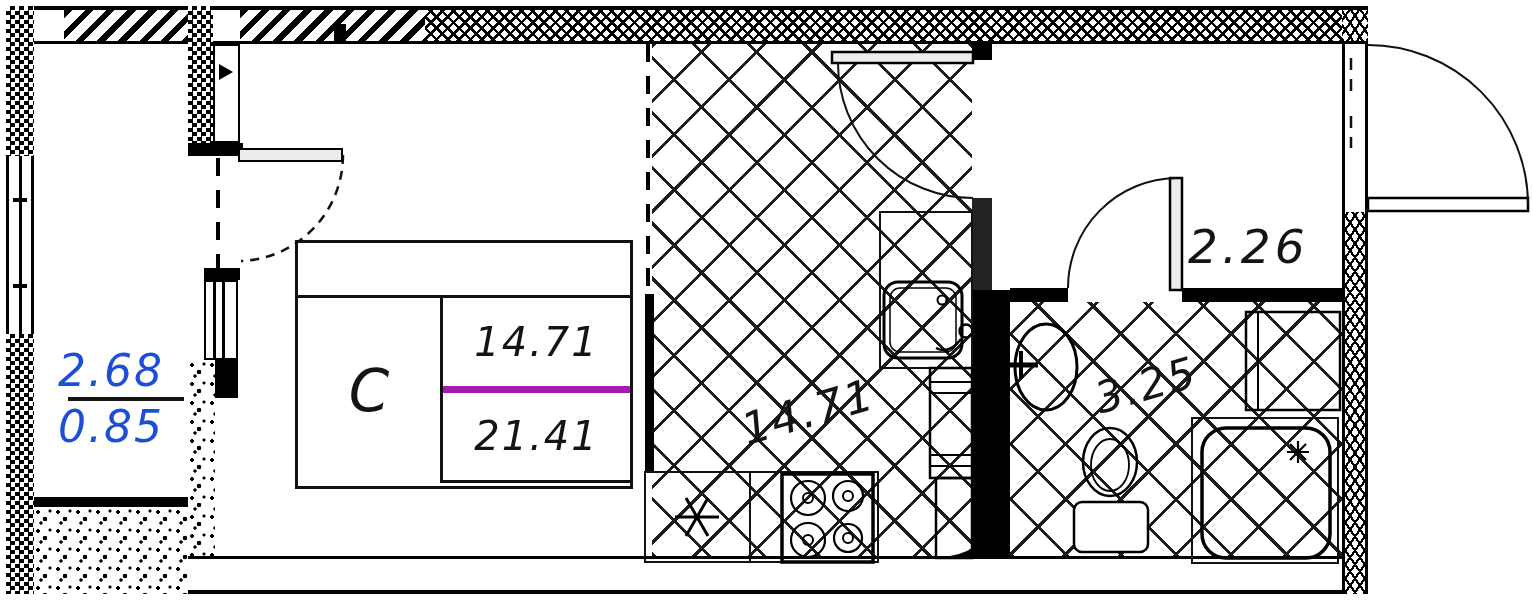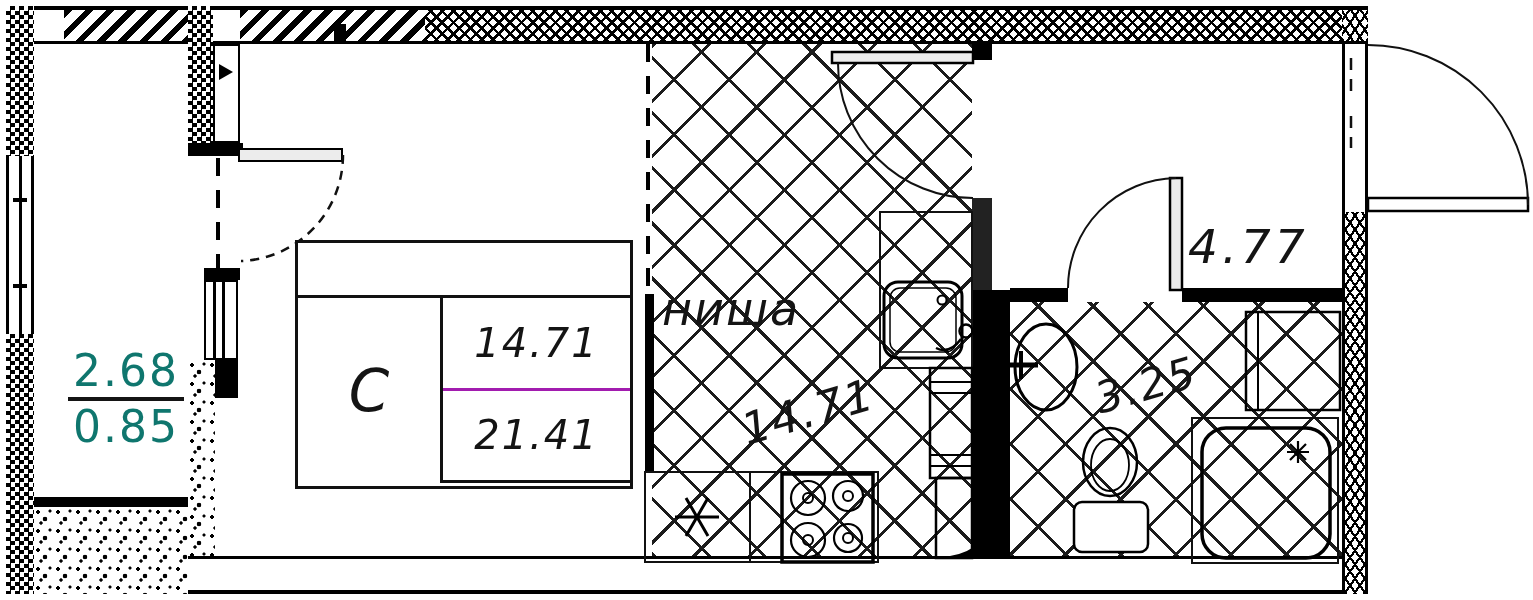--- a/index.html
+++ b/index.html
@@ -41,22 +41,22 @@
   .leaf{background:#ececec;border:2.5px solid #000}
   
   .stamp{position:absolute;left:295px;top:240px;width:338px;height:249px;border:3px solid #111;background:#fff}
   .stamp-header{height:55px;border-bottom:3px solid #111}
   .stamp-body{display:flex;height:185px}
   .stamp-type{width:145px;border-right:3px solid #111;display:flex;align-items:center;justify-content:center;
     font-size:58px;font-style:italic;color:#141414}
   .stamp-col{flex:1;display:flex;flex-direction:column}
   .stamp-cell{flex:1;display:flex;align-items:center;justify-content:center;
     font-size:40px;font-style:italic;color:#141414;letter-spacing:2px}
-  .stamp-cell.mid{border-top:3px solid #a21caf;border-bottom:3px solid #111}
-  .frac{position:absolute;left:58px;top:348px;width:136px;text-align:center;color:#0f766e;}
+  .stamp-cell.mid{border-top:7px solid #a21caf;border-bottom:3px solid #111}
+  .frac{position:absolute;left:58px;top:348px;width:136px;color:#1d4ed8;font-style:italic}
   .frac .num,.frac .den{font-size:44px;letter-spacing:2px;line-height:1.05}
   .frac .bar{width:116px;height:3.5px;background:#141414;margin:3px auto}
   svg{position:absolute;left:0;top:0;pointer-events:none}
 </style>
 </head>
 <body>
 
 <div class="plan">
 
   <div class="abs" style="left:34px;top:44px;width:154px;height:453px;background:#fff"></div>
@@ -187,18 +187,17 @@
       </div>
     </div>
   </div>
 
   <div class="frac">
     <div class="num">2.68</div>
     <div class="bar"></div>
     <div class="den">0.85</div>
   </div>
 
-  <div class="lbl" style="left:662px;top:282px;font-size:46px">ниша</div>
   <div class="lbl" style="left:740px;top:386px;font-size:44px;transform:rotate(-16deg)">14.71</div>
-  <div class="lbl" style="left:1188px;top:219px;font-size:47px;letter-spacing:4px">4.77</div>
+  <div class="lbl" style="left:1188px;top:219px;font-size:47px;letter-spacing:4px">2.26</div>
   <div class="lbl" style="left:1094px;top:360px;font-size:43px;transform:rotate(-16deg)">3.25</div>
 
 </div>
 
 </body></html>

